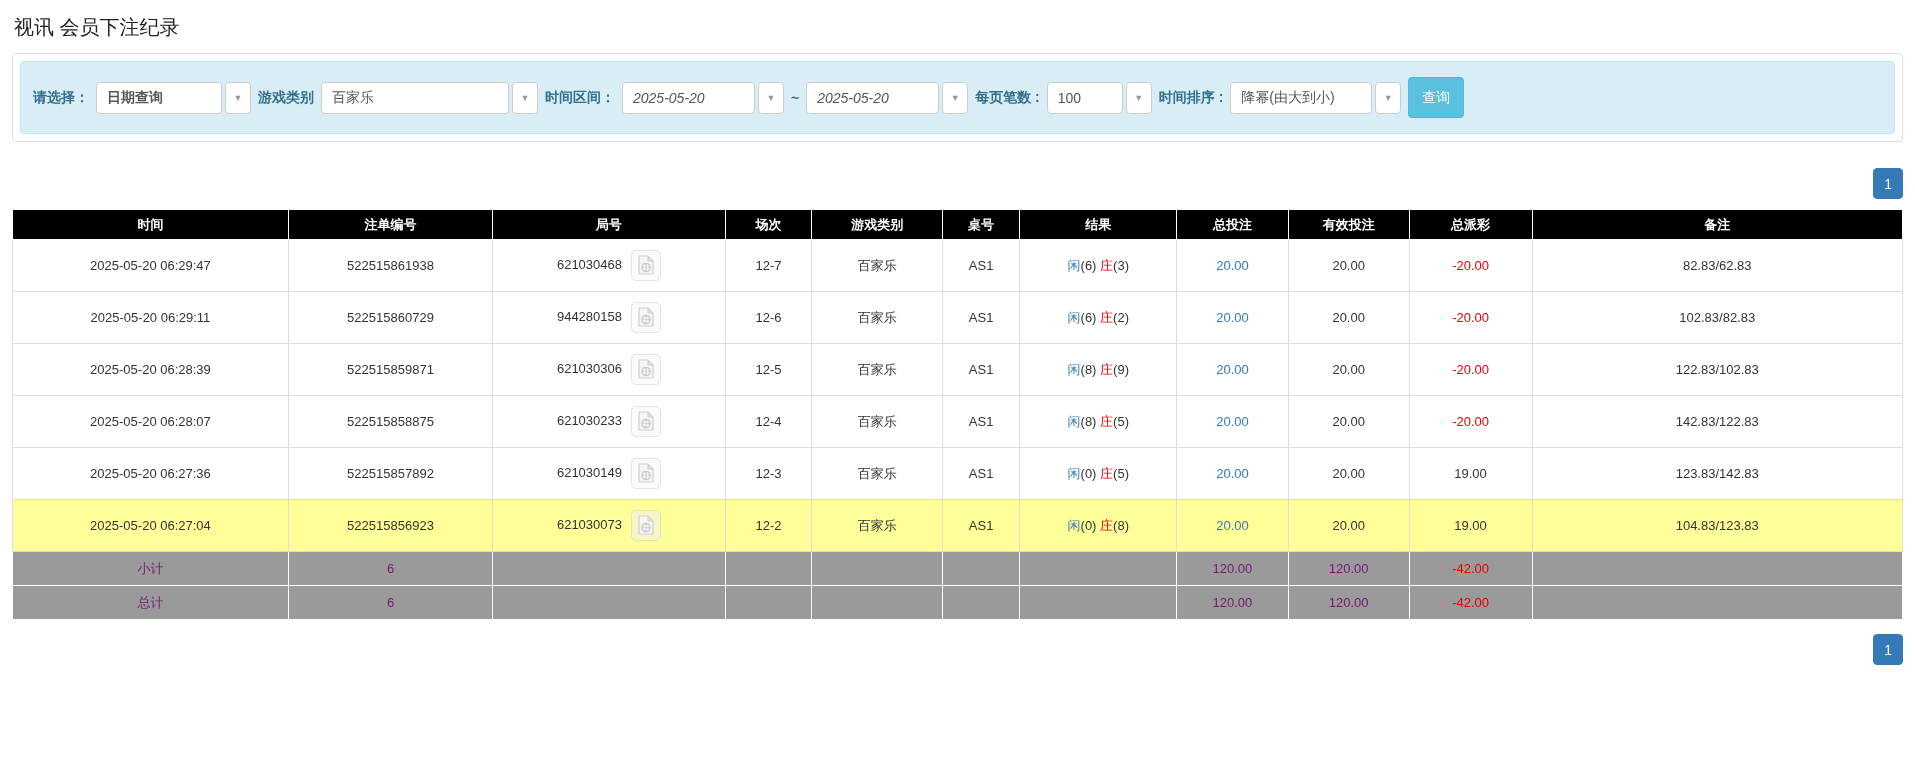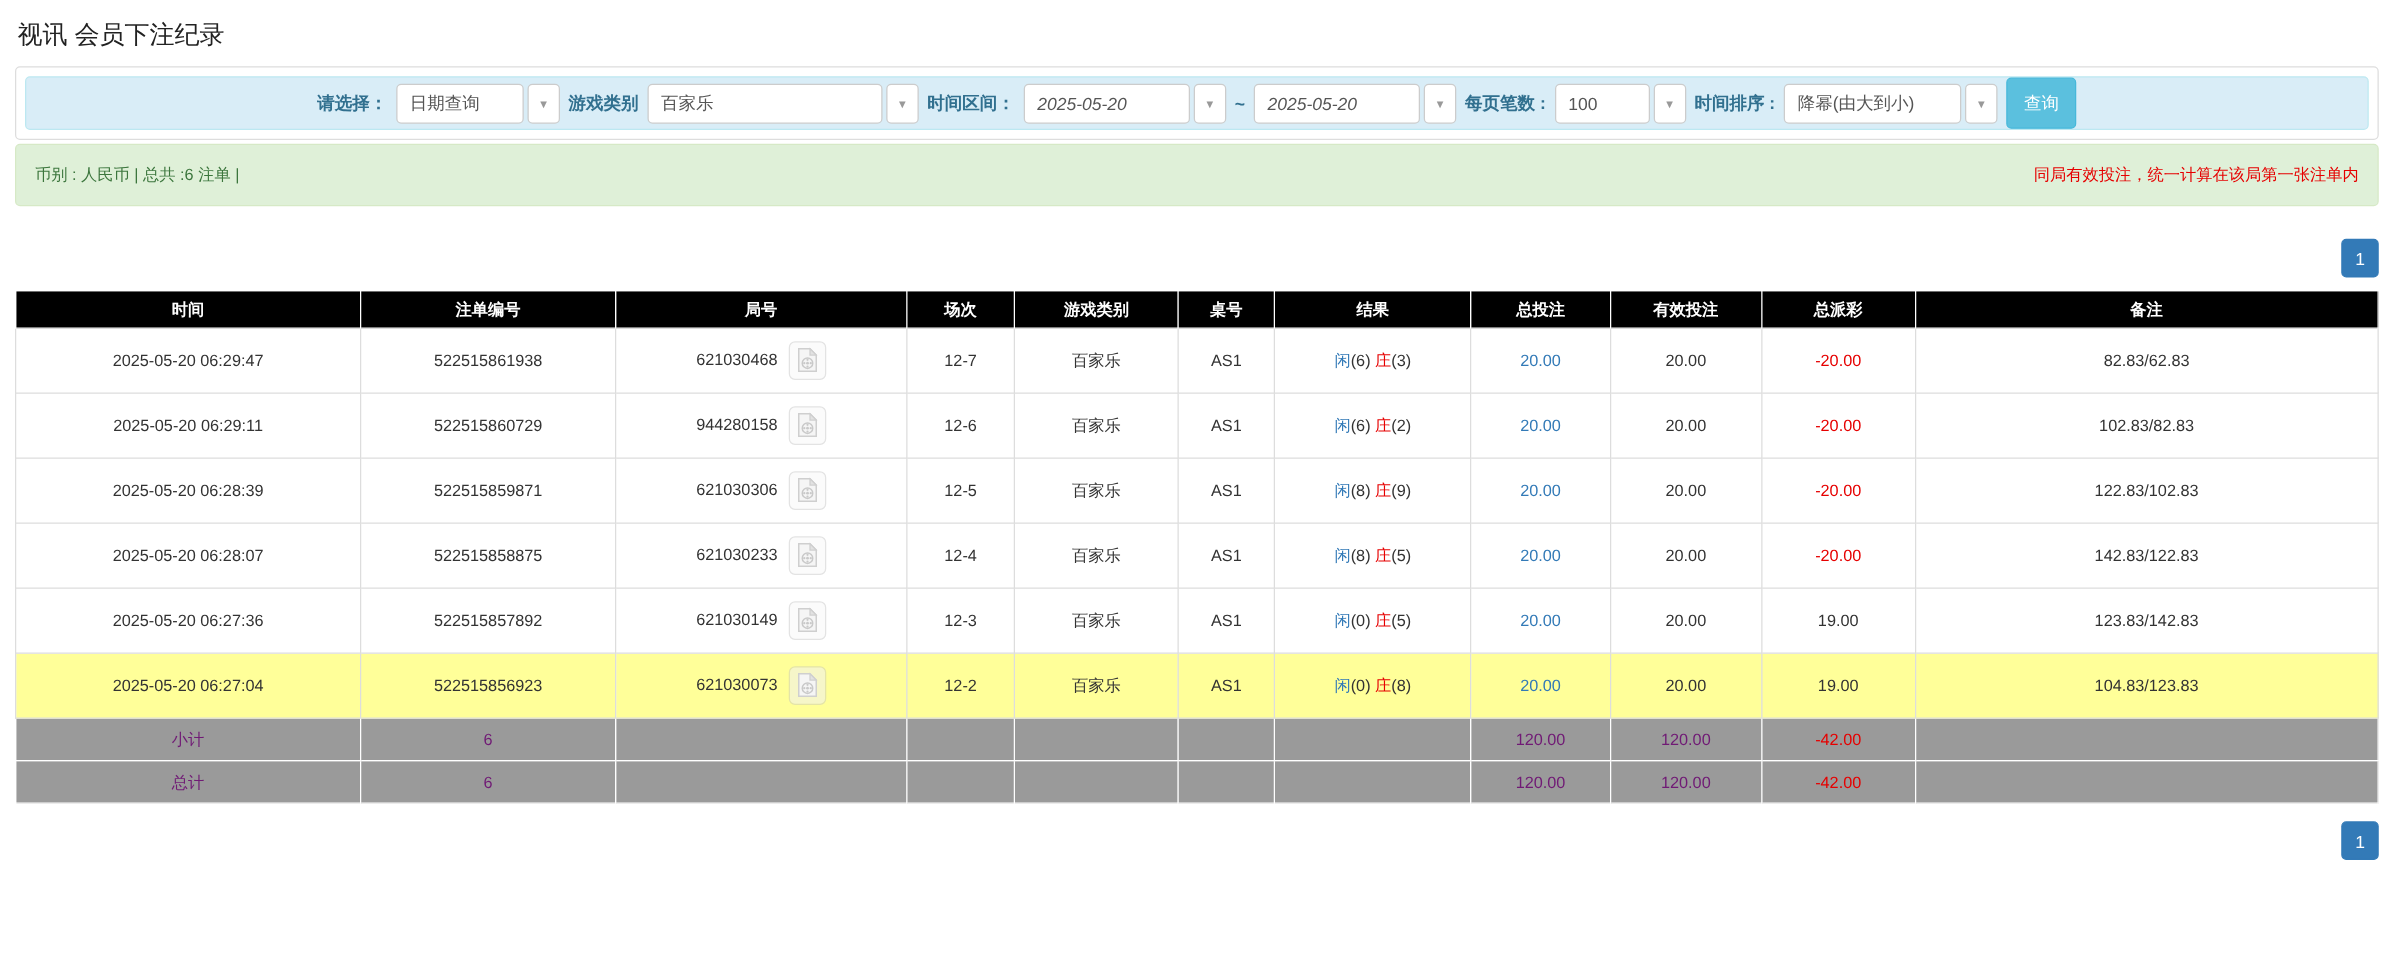--- a/index.html
+++ b/index.html
@@ -14,37 +14,36 @@
   
   .page-title { font-size: 20px; font-weight: 400; color:#222; padding: 4px 0 12px 2px; }
 
   
   .filter-panel {
     border:1px solid #ddd; border-radius:4px; background:#fff;
     padding:7px; margin-bottom:3px;
   }
   .filter-bar {
     background:#d9edf7; border:1px solid #bce8f1; border-radius:4px;
-    padding:0 12px; display:flex; align-items:center; gap:7px;
+    padding:15px 12px; display:flex; align-items:center; gap:7px;
     font-size:14px;
-    justify-content:center;
   }
   .f-label { color:#31708f; font-weight:bold; white-space:nowrap; }
   .combo-group { display:flex; align-items:center; gap:3px; }
   .combo {
     background:#fff; border:1px solid #ccc; border-radius:4px;
     height:32px; display:flex; align-items:center; padding:0 10px;
     color:#555; font-size:14px;
   }
   .caret-box {
     background:#fff; border:1px solid #ccc; border-radius:4px;
     height:32px; width:26px; display:flex; align-items:center; justify-content:center;
     color:#999; font-size:9px; cursor:pointer;
   }
-  .w-select  { width:102px; }
+  .w-select  { width:126px;font-weight:bold; }
   .w-game    { width:188px; }
   .w-date    { width:133px;font-style:italic; }
   .w-size    { width:76px;  }
   .w-sort    { width:142px; }
   .tilde { color:#31708f; font-weight:bold; }
   .search-btn {
     background:#5bc0de; border:1px solid #46b8da; color:#fff;
     border-radius:4px; font-size:14px; height:41px; padding:0 13px;
     cursor:pointer;
   }
@@ -136,24 +135,20 @@
       <span class="f-label">时间排序 :</span>
       <span class="combo-group">
         <span class="combo w-sort">降幂(由大到小)</span>
         <span class="caret-box">▼</span>
       </span>
 
       <button class="search-btn">查询</button>
     </div>
   </div>
 
-  <div class="summary-alert">
-    <span class="summary-left">币别 : 人民币 | 总共 :6 注单 |</span>
-    <span class="summary-right">同局有效投注，统一计算在该局第一张注单内</span>
-  </div>
 
   <div class="pager">
     <button class="page-btn">1</button>
   </div>
 
   <table class="records">
     <colgroup>
       <col style="width:14.6%">
         <col style="width:10.8%">
         <col style="width:12.3%">

